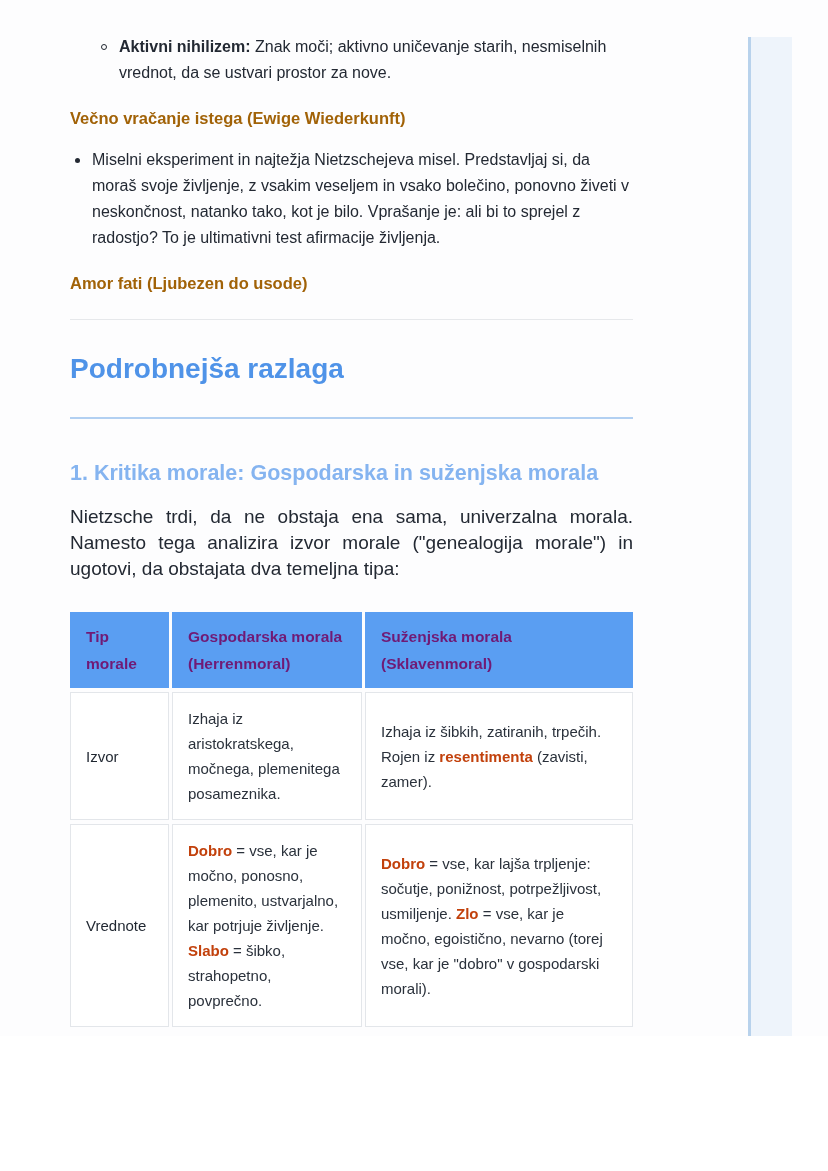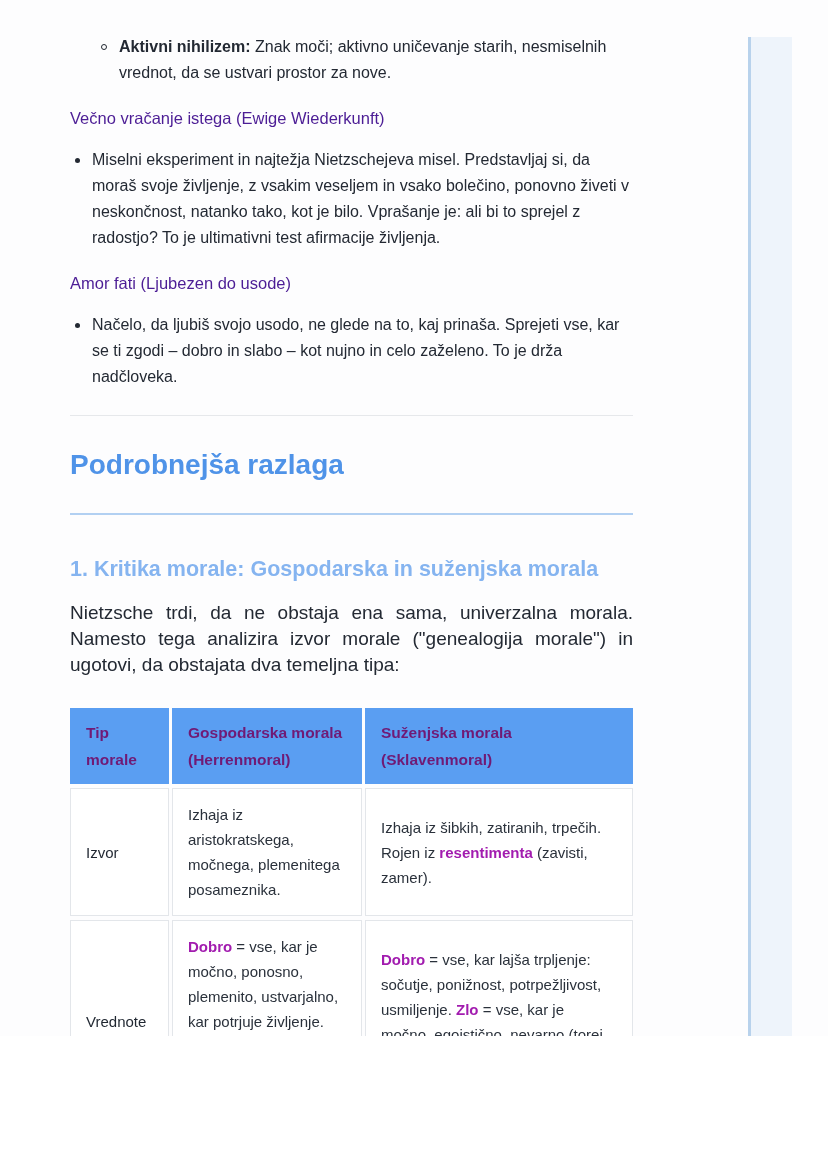--- a/index.html
+++ b/index.html
@@ -36,22 +36,22 @@
     width: 6px; height: 6px;
     border-radius: 50%;
     border: 1.5px solid #232933;
     background: transparent;
     margin: 10px 12px 0 31px;
   }
   
   h4 {
     font-size: 16.5px;
     line-height: 21px;
-    font-weight: normal;
-    color: #4c1d95;
+    font-weight: bold;
+    color: #a16207;
     margin: 22px 0 18px 0;
   }
   h1 {
     font-size: 28px;
     line-height: 36px;
     font-weight: bold;
     color: #4f93e8;
     margin-top: 31px;
     padding-bottom: 30px;
     border-bottom: 2px solid #b2d0f2;
@@ -103,21 +103,21 @@
     font-size: 15px;
     line-height: 25px;
     vertical-align: middle;
     padding: 13px 15px;
     color: #2a313b;
   }
   table.compare td.row-label {
     font-weight: normal;
     color: #1f2630;
   }
-  table.compare b { color: #a21caf; }
+  table.compare b { color: #c2410c; }
   
   .side-bar {
     position: absolute;
     left: 748px;
     top: 37px;
     width: 44px;
     height: 1096px;
     background: #eef4fb;
     border-left: 3px solid #b8d2ec;
   }
@@ -148,26 +148,20 @@
 
     <ul>
       <li>
         <span class="marker-disc"></span>
         <span>Miselni eksperiment in najtežja Nietzschejeva misel. Predstavljaj si, da moraš svoje življenje, z vsakim veseljem in vsako bolečino, ponovno živeti v neskončnost, natanko tako, kot je bilo. Vprašanje je: ali bi to sprejel z radostjo? To je ultimativni test afirmacije življenja.</span>
       </li>
     </ul>
 
     <h4>Amor fati (Ljubezen do usode)</h4>
 
-    <ul>
-      <li>
-        <span class="marker-disc"></span>
-        <span>Načelo, da ljubiš svojo usodo, ne glede na to, kaj prinaša. Sprejeti vse, kar se ti zgodi – dobro in slabo – kot nujno in celo zaželeno. To je drža nadčloveka.</span>
-      </li>
-    </ul>
 
     <hr class="rule">
 
     <h1>Podrobnejša razlaga</h1>
 
     <h2>1. Kritika morale: Gospodarska in suženjska morala</h2>
 
     <p class="body-para">Nietzsche trdi, da ne obstaja ena sama, univerzalna morala. Namesto tega analizira izvor morale ("genealogija morale") in ugotovi, da obstajata dva temeljna tipa:</p>
 
     <table class="compare">

